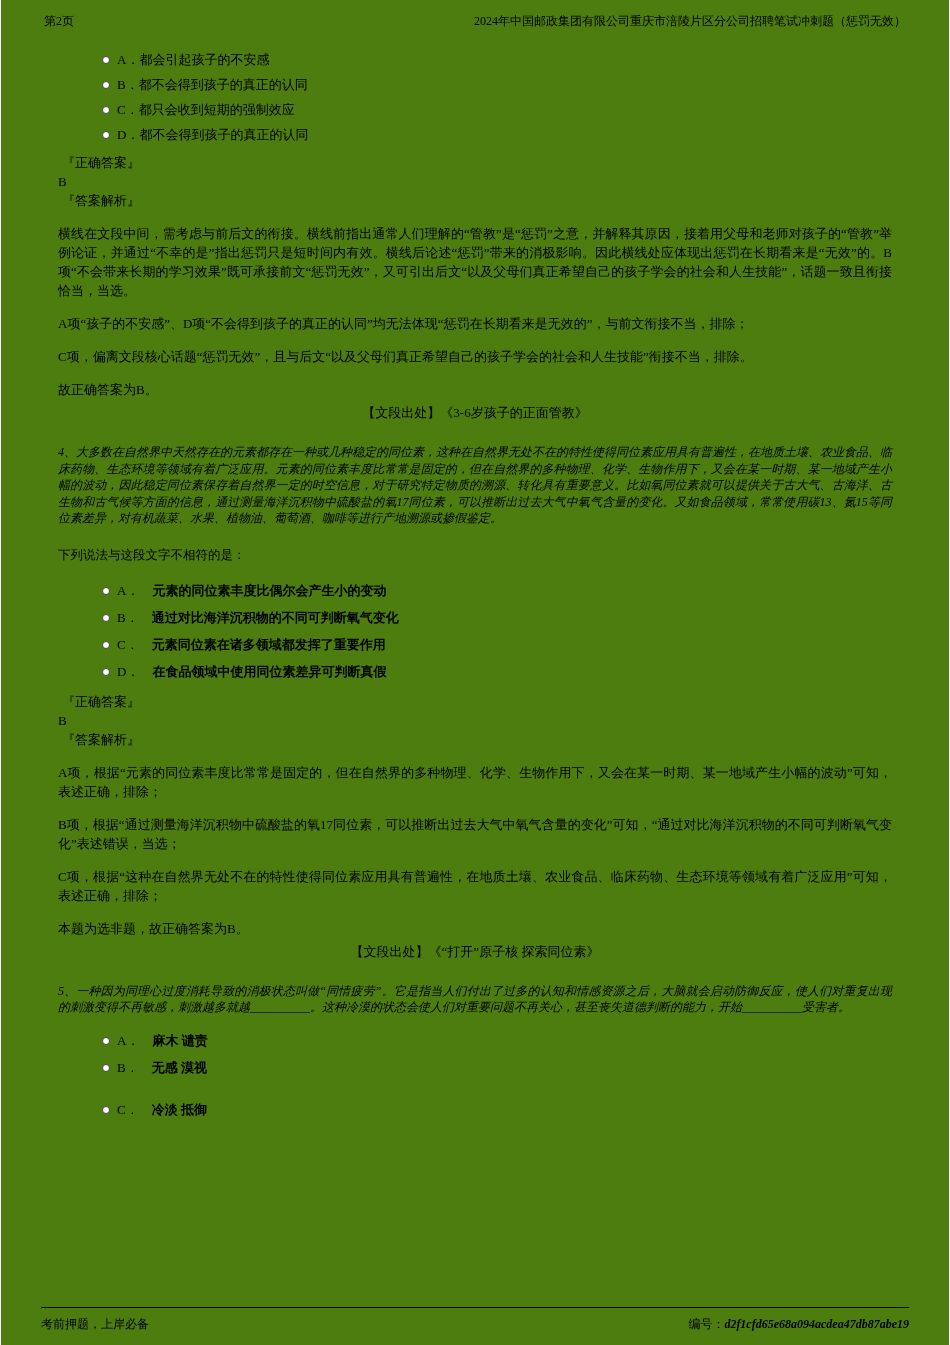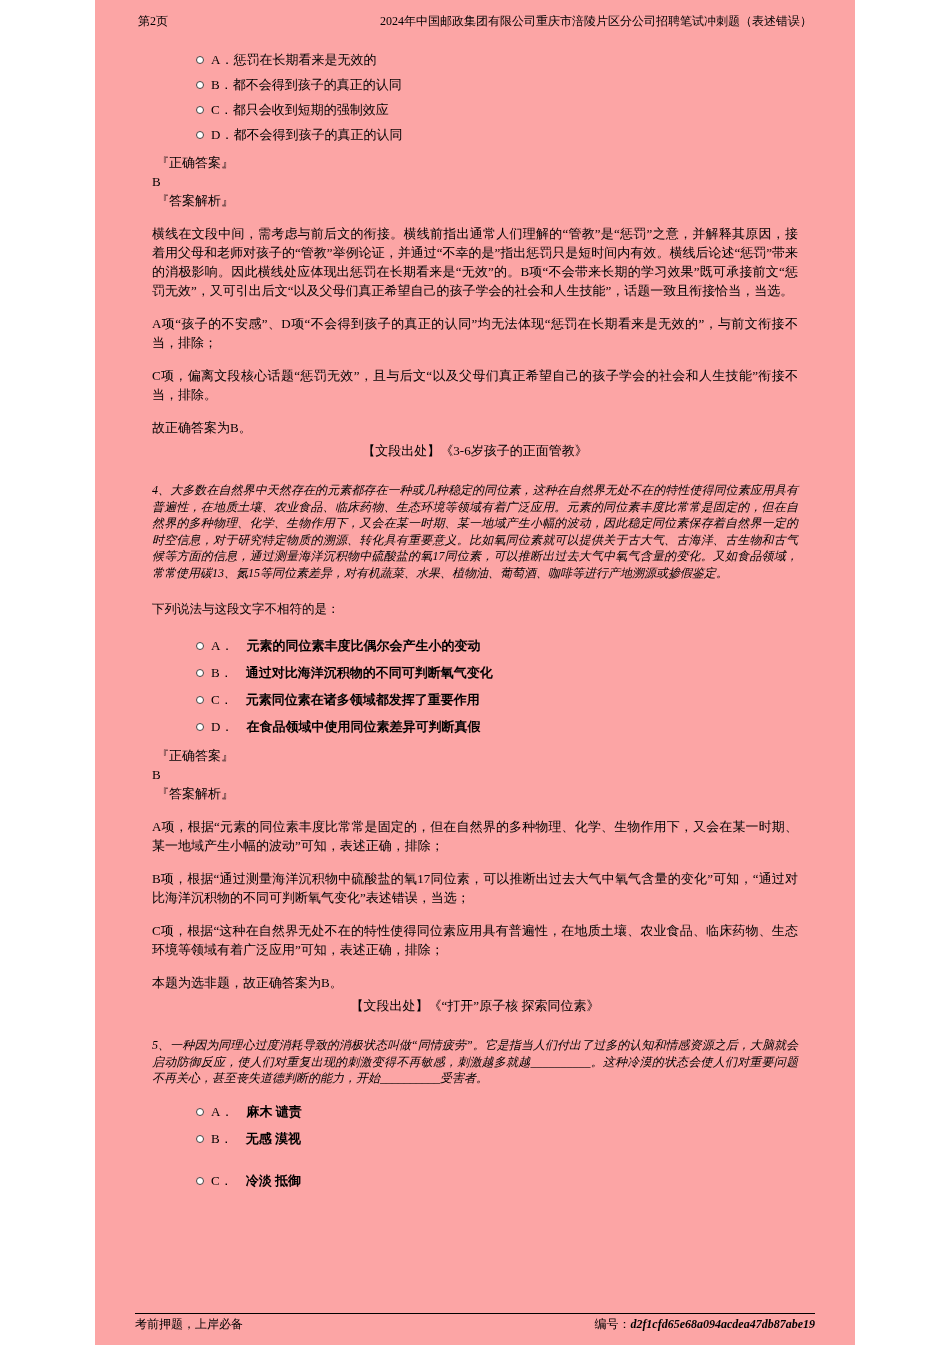--- a/index.html
+++ b/index.html
@@ -1,22 +1,22 @@
 <!DOCTYPE html>
 <html><head>
 <meta charset="utf-8">
 <style>
   * { margin: 0; padding: 0; box-sizing: border-box; }
   html, body { background: #ffffff; }
   .page {
     position: relative;
-    width: 760px;
+    width: 948px;
     height: 1345px;
     margin: 0 auto;
-    background: #fca5a5;
+    background: #4d7c0f;
     color: #000000;
     font-family: "Liberation Serif", "DejaVu Serif", serif;
     overflow: hidden;
   }
   .header {
     display: flex;
     justify-content: space-between;
     align-items: baseline;
     padding: 13px 43px 0 43px;
     font-size: 12px;
@@ -75,45 +75,45 @@
     font-size: 12.5px;
     line-height: 17px;
     margin-top: 20px;
   }
   .footer {
     position: absolute;
     left: 40px;
     right: 40px;
     bottom: 13px;
     border-top: 1px solid #000;
-    padding-top: 2px;
+    padding-top: 8px;
     display: flex;
     justify-content: space-between;
     font-size: 12px;
     line-height: 16px;
   }
   .footer .doc-id b { font-weight: 700; font-style: italic; }
 </style>
 </head>
 <body>
 
 <div class="page">
 
   <div class="header">
     <span>第2页</span>
-    <span>2024年中国邮政集团有限公司重庆市涪陵片区分公司招聘笔试冲刺题（表述错误）</span>
+    <span>2024年中国邮政集团有限公司重庆市涪陵片区分公司招聘笔试冲刺题（惩罚无效）</span>
   </div>
 
   <div class="content">
 
     <div class="opts-q3">
       <div class="option">
         <span class="radio"></span>
         <span class="opt-label">A．</span>
-        <span class="opt-text">惩罚在长期看来是无效的</span>
+        <span class="opt-text">都会引起孩子的不安感</span>
       </div>
       <div class="option">
         <span class="radio"></span>
         <span class="opt-label">B．</span>
         <span class="opt-text">都不会得到孩子的真正的认同</span>
       </div>
       <div class="option">
         <span class="radio"></span>
         <span class="opt-label">C．</span>
         <span class="opt-text">都只会收到短期的强制效应</span>

